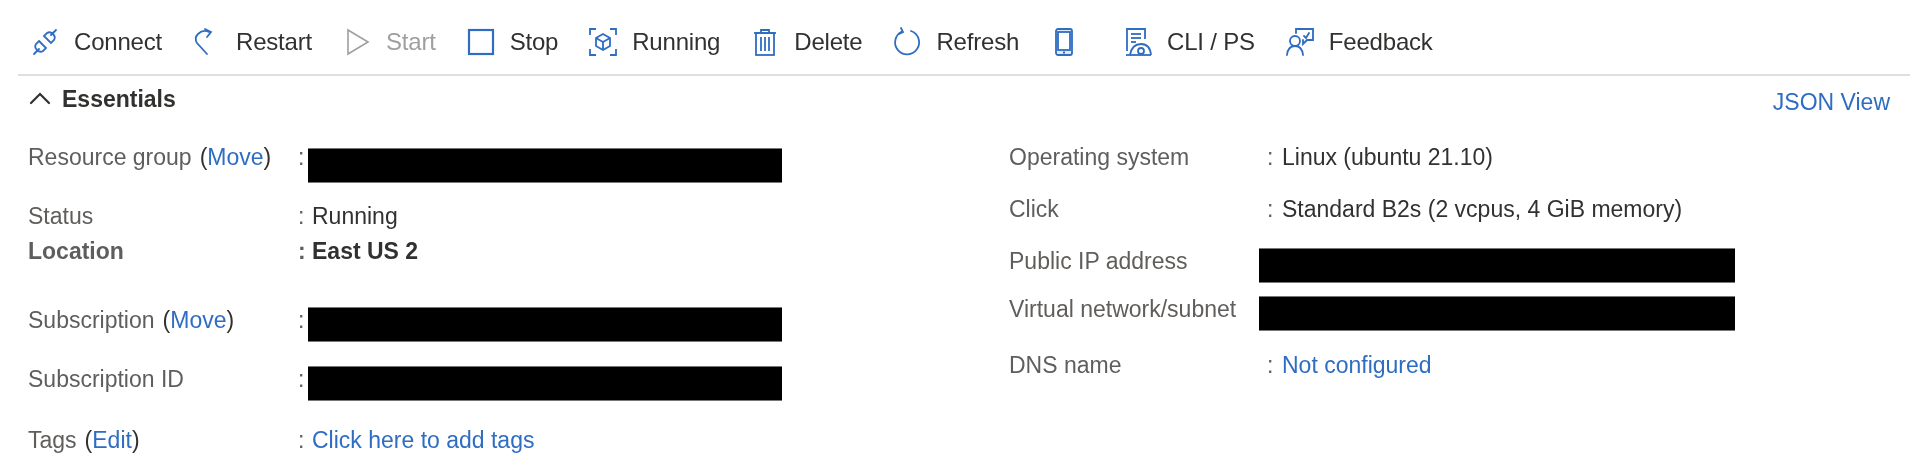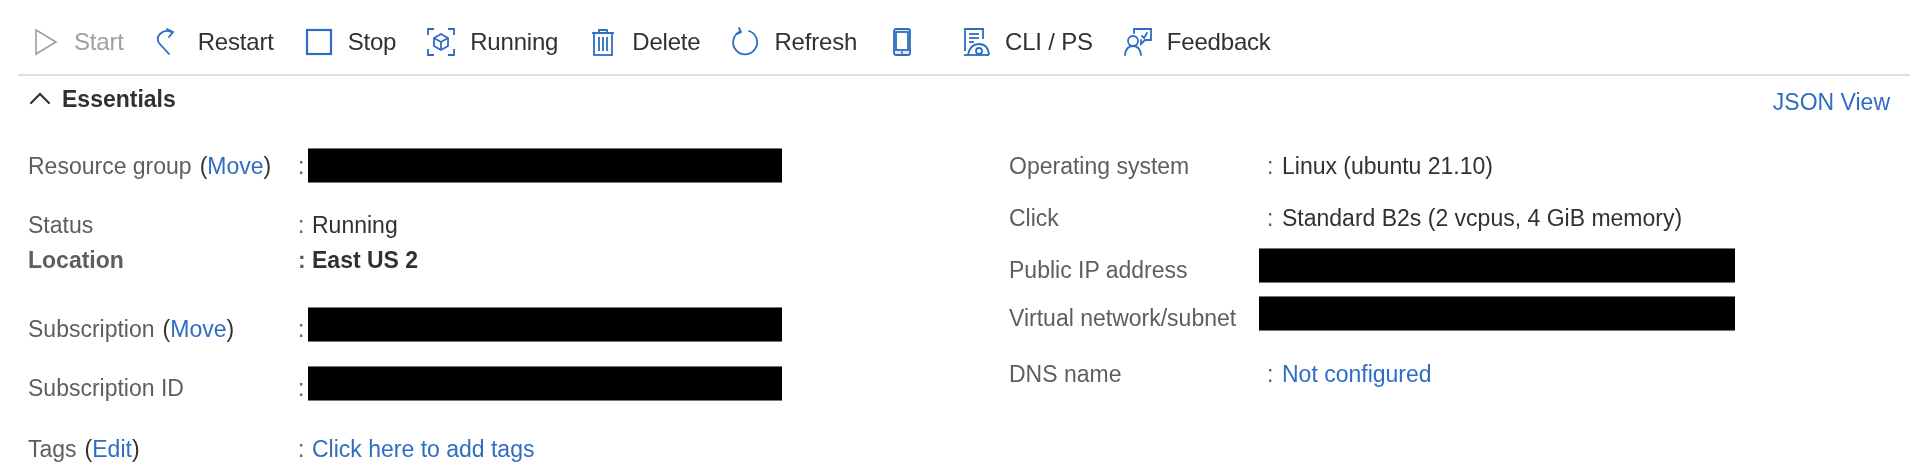--- a/index.html
+++ b/index.html
@@ -15,57 +15,68 @@
   .tb-item.disabled .lbl { color: #a19f9d; }
   .divider { position: absolute; left: 18px; top: 74px; width: 1892px; height: 2px; background: #e1dfdd; }
 
   
   .ess-header { position: absolute; left: 28px; top: 86px; height: 32px; display: flex; align-items: flex-start; cursor: pointer; }
   .ess-header .chev { width: 24px; height: 24px; margin-right: 10px; }
   .ess-header .title { font-size: 23px; font-weight: bold; color: #323130; }
   .json-view { position: absolute; right: 30px; top: 86px; height: 32px; line-height: 32px; font-size: 23px; color: #2f6dc2; cursor: pointer; }
 
   
-  .prop { position: absolute; height: 36px; display: flex; align-items: flex-end; font-size: 23px; }
+  .prop { position: absolute; height: 36px; display: flex; align-items: flex-start; font-size: 23px; }
   .prop .label { color: #605e5c; white-space: nowrap; }
   .prop .paren { color: #323130; margin-left: 8px; }
   .prop .link { color: #2f6dc2; cursor: pointer; }
   .prop .colon { position: absolute; color: #605e5c; }
   .prop .value { position: absolute; color: #323130; white-space: nowrap; }
   .prop .value.link { color: #2f6dc2; }
   .redact { position: absolute; background: #000; height: 35px; border-top: 1px solid #777; border-bottom: 1px solid #777; }
 
   .left .colon { left: 270px; }
   .left .value { left: 284px; }
   .left .redact { left: 280px; width: 474px; }
 
   .right .colon { left: 258px; }
   .right .value { left: 273px; }
   .right .redact { left: 250px; width: 476px; }
 </style>
 </head>
 <body>
 
 <div class="toolbar">
+  <div class="tb-item">
+    <span class="ico">
+      <svg viewBox="0 0 30 30" fill="none" stroke="#2f6dc2" stroke-width="1.8" stroke-linecap="round">
+        <path d="M4 27 L9 22"></path>
+          <path d="M26 3 L21 8"></path>
+        <path d="M9 14 L16 21 L13 24 Q10 26 7 23 Q4 20 6 17 Z"></path>
+        <path d="M14 9 L21 16 L24 13 Q26 10 23 7 Q20 4 17 6 Z"></path>
+      </svg>
+    </span>
+    <span class="lbl">Connect</span>
+  </div>
+  <div class="tb-item">
+    <span class="ico">
+      <svg viewBox="0 0 30 30" fill="none" stroke="#2f6dc2" stroke-width="1.8" stroke-linecap="round">
+        <path d="M15 27 L5 16 Q2 11 6 7 Q11 2 17 5"></path>
+        <path d="M13 2 L19 5 L15 10"></path>
+      </svg>
+    </span>
+    <span class="lbl">Restart</span>
+  </div>
   <div class="tb-item disabled">
     <span class="ico">
       <svg viewBox="0 0 30 30" fill="none" stroke="#a19f9d" stroke-width="1.6">
         <path d="M6 3 L26 15 L6 27 Z"></path>
       </svg>
     </span>
     <span class="lbl">Start</span>
-  </div>
-  <div class="tb-item">
-    <span class="ico">
-      <svg viewBox="0 0 30 30" fill="none" stroke="#2f6dc2" stroke-width="1.8" stroke-linecap="round">
-        <path d="M15 27 L5 16 Q2 11 6 7 Q11 2 17 5"></path>
-        <path d="M13 2 L19 5 L15 10"></path>
-      </svg>
-    </span>
-    <span class="lbl">Restart</span>
   </div>
   <div class="tb-item">
     <span class="ico">
       <svg viewBox="0 0 30 30" fill="none" stroke="#2f6dc2" stroke-width="2.2">
         <rect x="3" y="3" width="24" height="24"></rect>
       </svg>
     </span>
     <span class="lbl">Stop</span>
   </div>
   <div class="tb-item">

